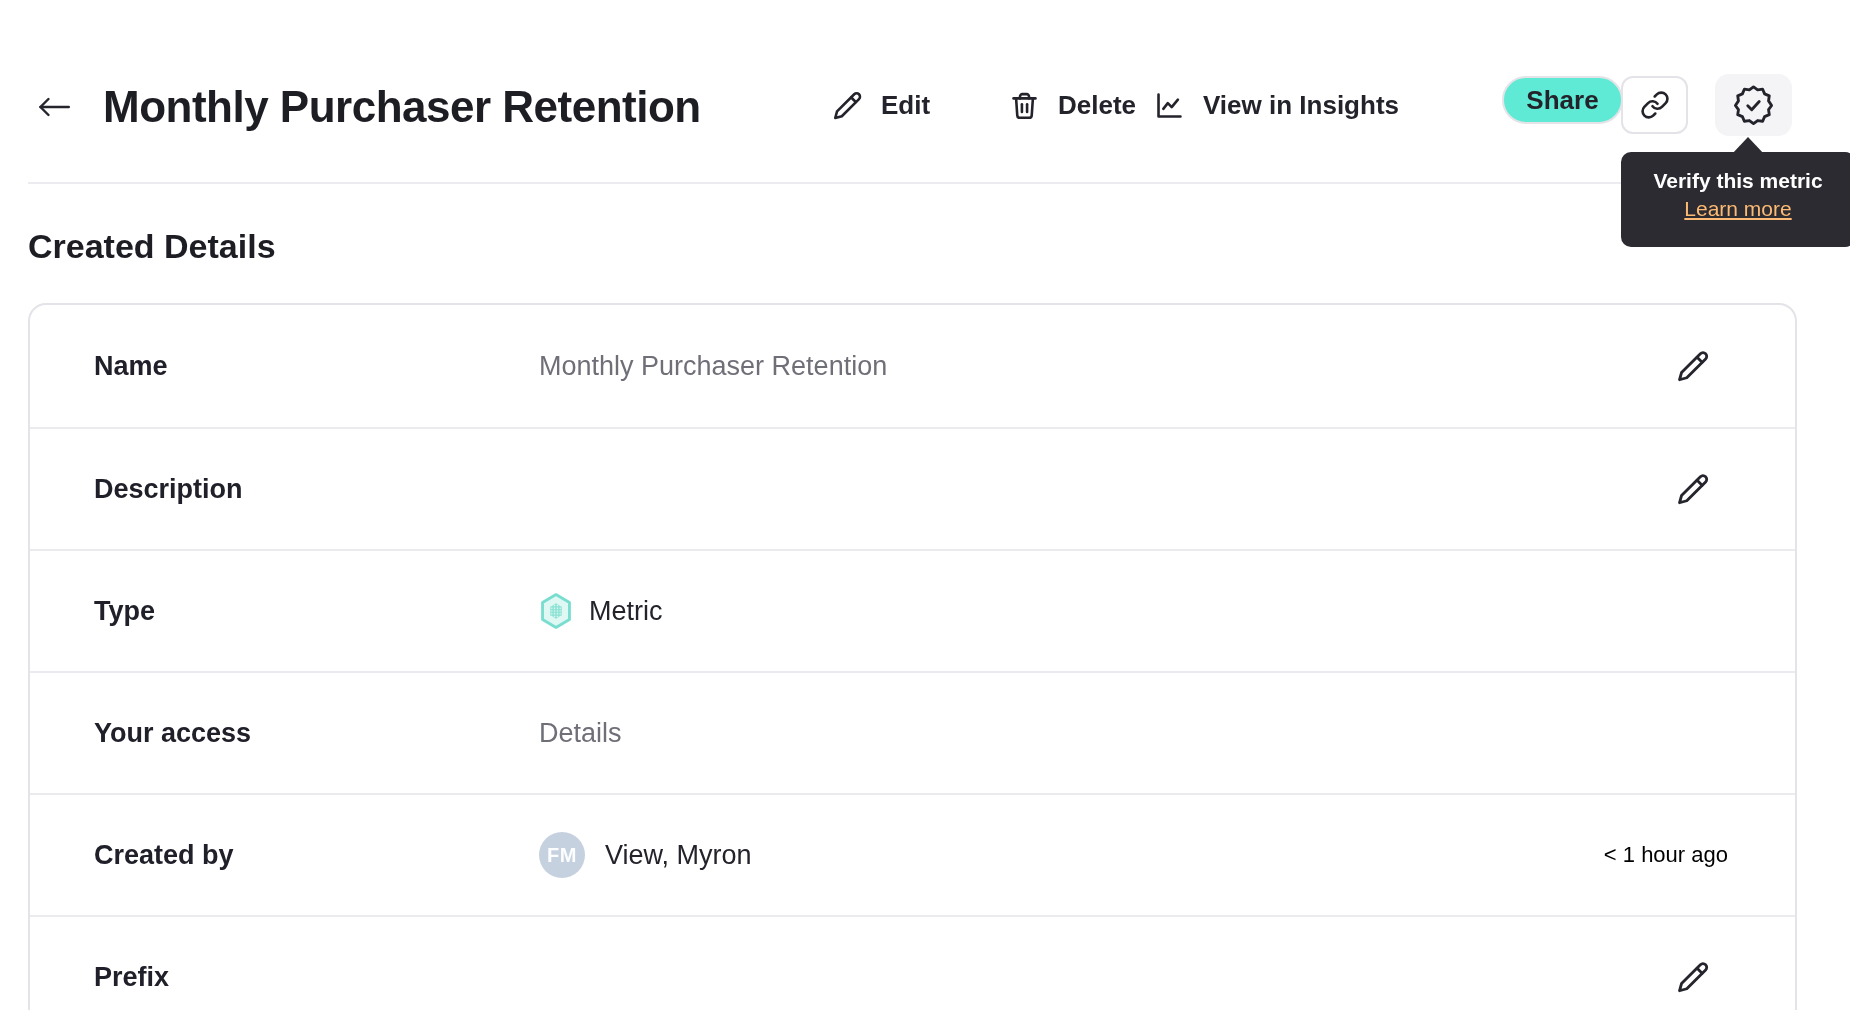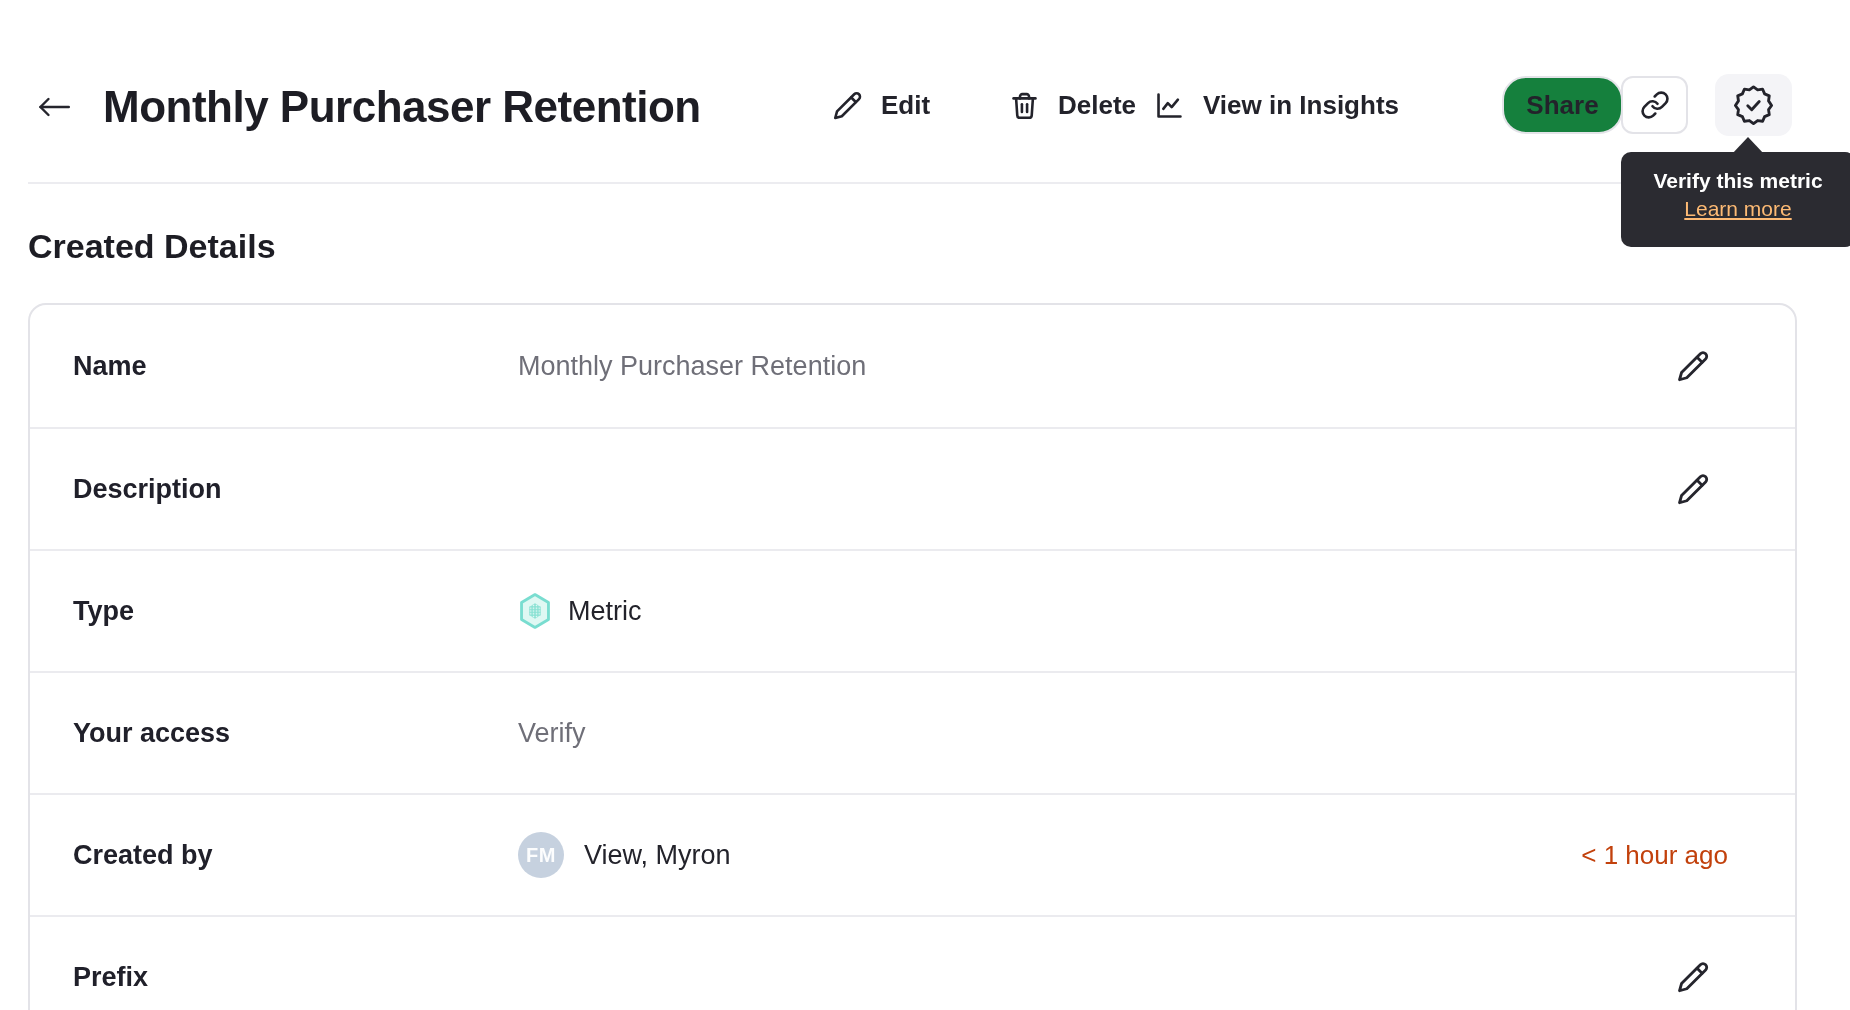--- a/index.html
+++ b/index.html
@@ -14,22 +14,22 @@
   .page-title { position:absolute; left:103px; top:84px; font-size:44px; line-height:46px;
                 font-weight:700; letter-spacing:-0.5px; color:#1d1d24; white-space:nowrap; }
 
   .tb-group { position:absolute; top:76px; height:58px; display:flex; align-items:center;
               gap:18px; background:none; border:none; cursor:pointer; color:#23232b;text-align:right; }
   .tb-group span { font-size:26px; font-weight:600; color:#23232b; white-space:nowrap; }
   .g-edit     { left:832px; }
   .g-delete   { left:1009px; }
   .g-insights { left:1154px; }
 
-  .share-btn { position:absolute; left:1502px; top:76px; width:121px; height:58px;
-               background:#15803d; border:2px solid #e3e3e8; border-radius:24px;
+  .share-btn { position:absolute; left:1502px; top:76px; width:121px; height:48px;
+               background:#5eead4; border:2px solid #e3e3e8; border-radius:24px;
                font-size:26px; font-weight:600; color:#23232b; cursor:pointer;
                font-family:"Liberation Sans", sans-serif; }
   .link-btn  { position:absolute; left:1621px; top:76px; width:67px; height:58px;
                background:#fff; border:2px solid #e3e3e8; border-radius:12px;
                display:flex; align-items:center; justify-content:center;
                color:#23232b; cursor:pointer; }
   .verify-btn{ position:absolute; left:1715px; top:74px; width:77px; height:62px;
                background:#f4f4f7; border:none; border-radius:14px;
                display:flex; align-items:center; justify-content:center;
                color:#23232b; cursor:pointer; }
@@ -48,31 +48,31 @@
   .tooltip-link  { display:inline-block; font-size:21px; color:#fdba74; line-height:28px;
                    text-decoration:underline; cursor:pointer; }
 
   
   .section-heading { position:absolute; left:28px; top:226px; font-size:34px; line-height:40px;
                      font-weight:700; color:#1d1d24; }
 
   .card { position:absolute; left:28px; top:303px; width:1769px; height:730px;
           border:2px solid #e3e3e8; border-radius:18px; background:#fff; }
   .row { position:relative; height:122px; display:flex; align-items:center;
-         padding-left:43px; }
+         padding-left:64px; }
   .row + .row { border-top:2px solid #ebebef; }
   .row-label { width:445px; font-size:27px; font-weight:700; color:#20202a; flex:none; }
   .row-value { flex:1; display:flex; align-items:center; gap:16px; font-size:27px; }
   .val-gray  { color:#6f6f78; }
   .val-dark  { color:#23232b; }
   .row-edit  { position:absolute; right:82px; top:50%; transform:translateY(-50%);
                width:40px; height:44px; background:none; border:none; cursor:pointer;
                color:#25252d; display:flex; align-items:center; justify-content:center; }
   .timestamp { position:absolute; right:67px; top:50%; transform:translateY(-50%);
-               font-size:26px; color:#c2410c; white-space:nowrap; }
+               font-size:22px; color:#000000; white-space:nowrap; }
   .avatar { width:46px; height:46px; border-radius:50%; background:#c6d1df; flex:none;
             display:flex; align-items:center; justify-content:center;
             color:rgba(255,255,255,0.95); font-size:20px; font-weight:700;
             letter-spacing:0.5px; margin-right:4px; }
   .hex-wrap { width:34px; height:38px; flex:none; display:flex; align-items:center;
               justify-content:center; }
   svg { display:block; }
 </style>
 </head>
 <body>
@@ -200,21 +200,21 @@
             <polygon points="12,7.6 16.1,10 16.1,16 12,18.4 7.9,16 7.9,10" fill="url(#hexdots)"></polygon>
           </svg>
         </span>
         <span class="val-dark">Metric</span>
       </div>
     </div>
 
     <div class="row">
       <div class="row-label">Your access</div>
       <div class="row-value">
-          <span class="val-gray">Verify</span>
+          <span class="val-gray">Details</span>
         </div>
     </div>
 
     <div class="row">
       <div class="row-label">Created by</div>
       <div class="row-value">
         <span class="avatar">FM</span>
         <span class="val-dark">View, Myron</span>
       </div>
       <span class="timestamp">&lt; 1 hour ago</span>

